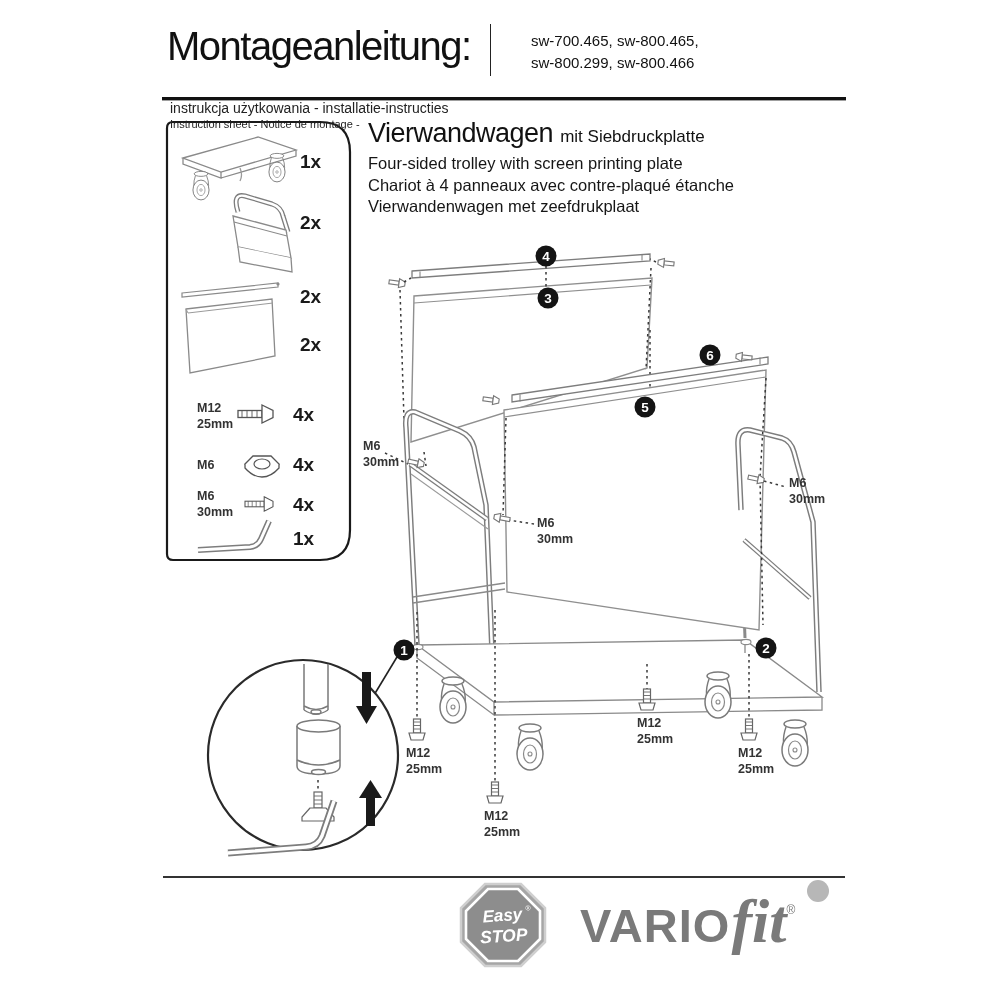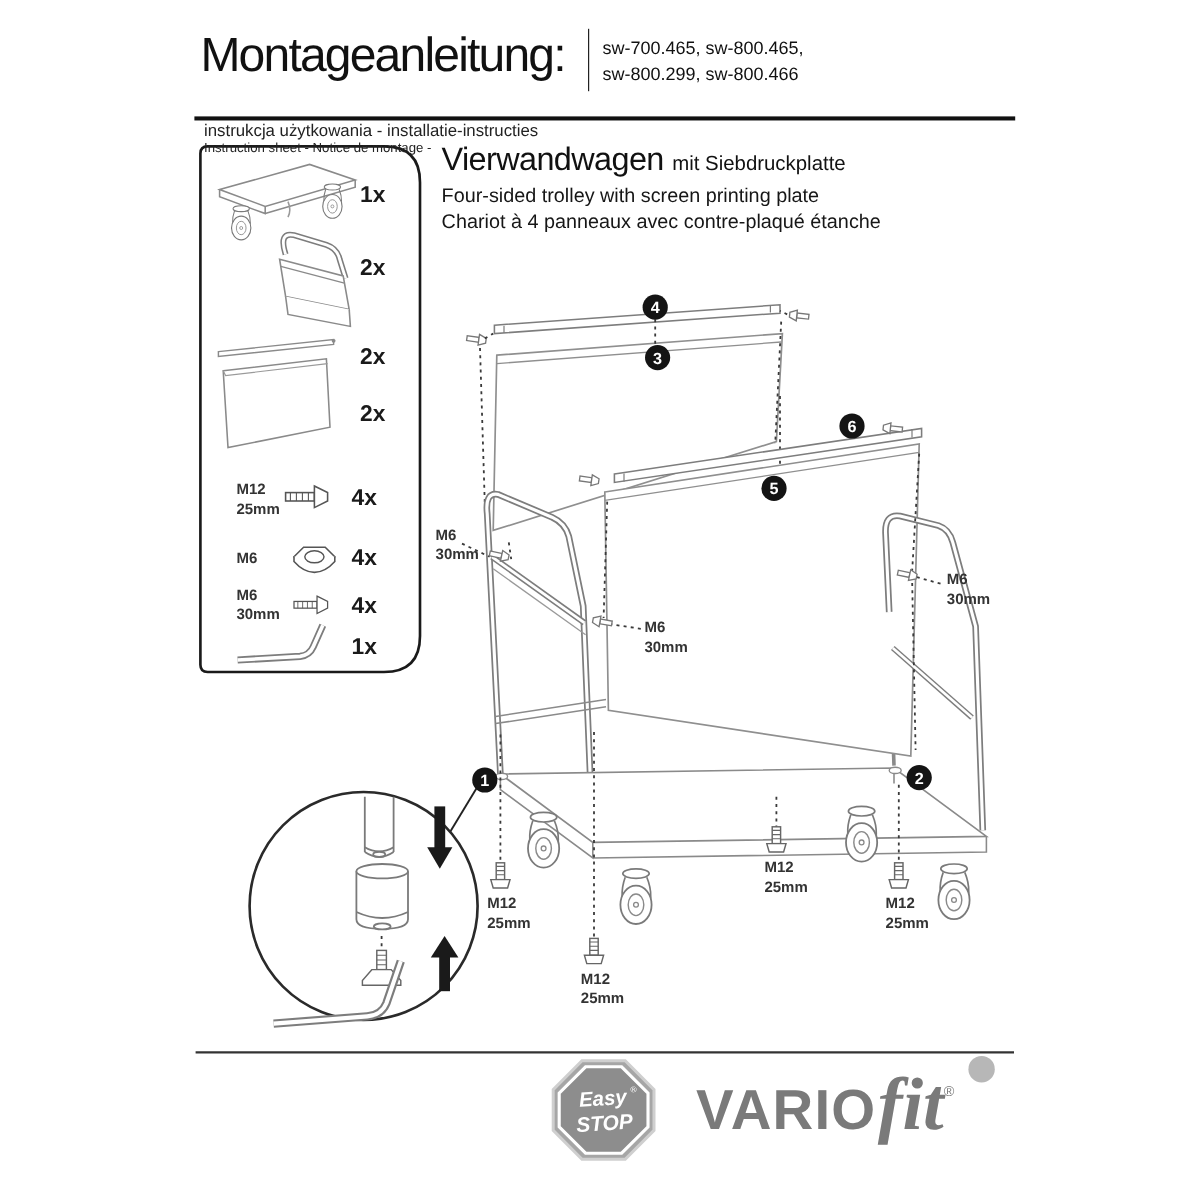--- a/index.html
+++ b/index.html
@@ -5,21 +5,21 @@
   html,body{margin:0;padding:0;background:#ffffff;}
   #sheet{position:relative;width:1000px;height:1000px;background:#fff;overflow:hidden;
          font-family:"Liberation Sans",sans-serif;color:#1a1a1a;border-radius:17px;}
   #artwork{position:absolute;left:0;top:0;z-index:1;}
   .txt{position:absolute;z-index:2;}
 
   
   .h-title{left:167px;top:24px;font-size:40px;letter-spacing:-1.5px;color:#111;}
   .h-sub1{left:170px;top:70px;font-size:11px;color:#222;margin-top:48px;}
   .h-sub2{left:170px;top:100px;font-size:14px;color:#222;}
-  .h-nums{left:502px;top:30px;font-size:15px;line-height:22px;color:#111;}
+  .h-nums{left:531px;top:30px;font-size:15px;line-height:22px;color:#111;}
   .h-divider{position:absolute;left:490px;top:24px;width:0;height:52px;border-left:1.6px solid #222;z-index:2;}
 
   
   .p-block{left:368px;top:118px;width:470px;}
   .p-title{font-size:27px;color:#111;letter-spacing:-0.5px;}
   .p-title .suffix{font-size:17px;letter-spacing:0;}
   .p-lines{margin-top:4px;font-size:16.5px;line-height:21.5px;color:#161616;}
 
   
   .brand{left:580px;top:886px;height:90px;}
@@ -45,20 +45,21 @@
   <div class="txt h-sub2">instrukcja użytkowania - installatie-instructies</div>
 
   <div class="txt p-block">
     <div class="p-title">
       <span>Vierwandwagen</span>
       <span class="suffix">mit Siebdruckplatte</span>
     </div>
     <div class="p-lines">
       <div>Four-sided trolley with screen printing plate</div>
       <div>Chariot à 4 panneaux avec contre-plaqué étanche</div>
+      <div>Vierwandenwagen met zeefdrukplaat</div>
     </div>
   </div>
 
   <div class="txt brand">
     <div class="brand-inner">
       <span class="brand-dot"></span>
       <span class="brand-vario">VARIO</span><span class="brand-fit">fit</span><span class="brand-reg">®</span>
     </div>
   </div>
 

